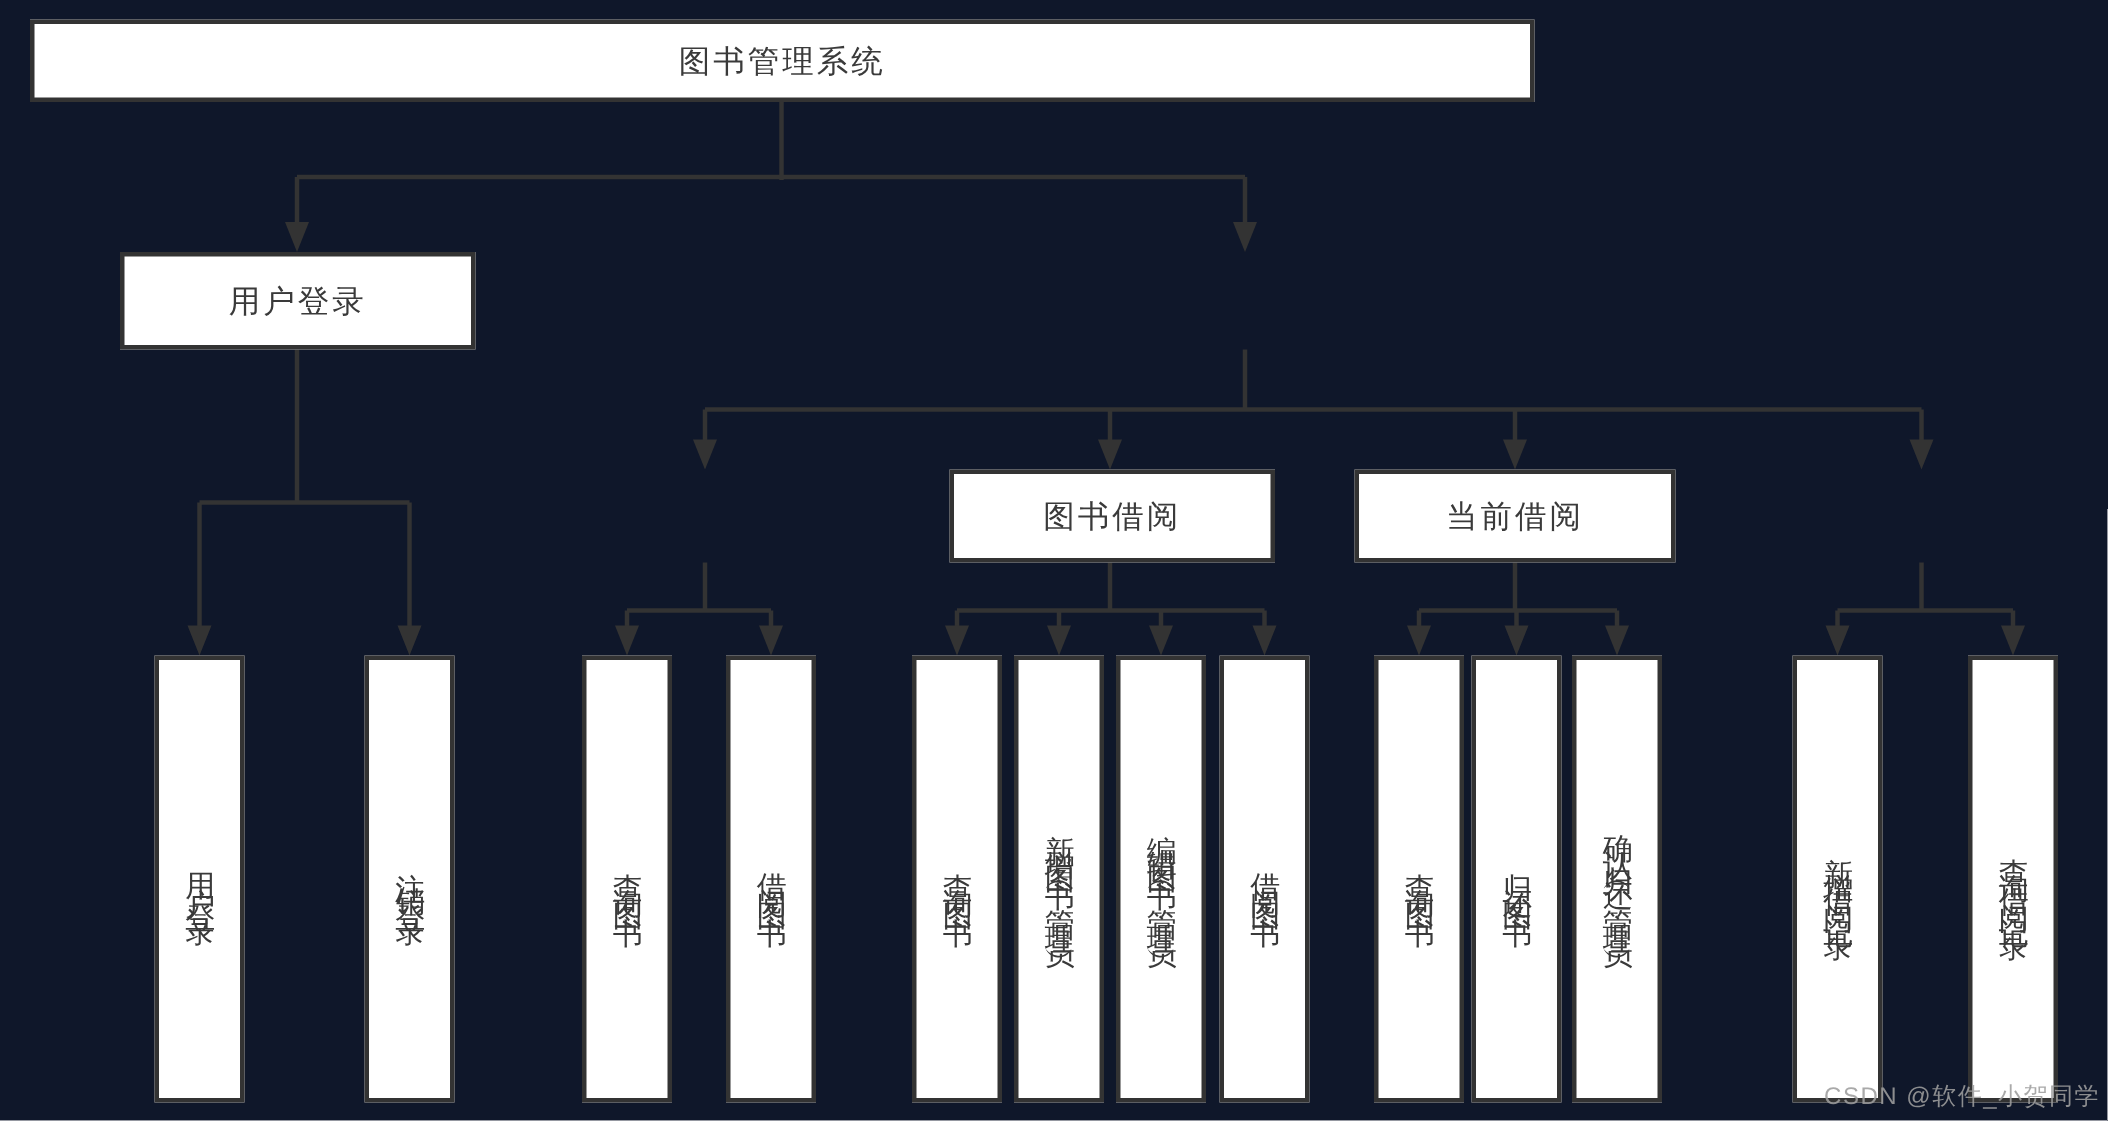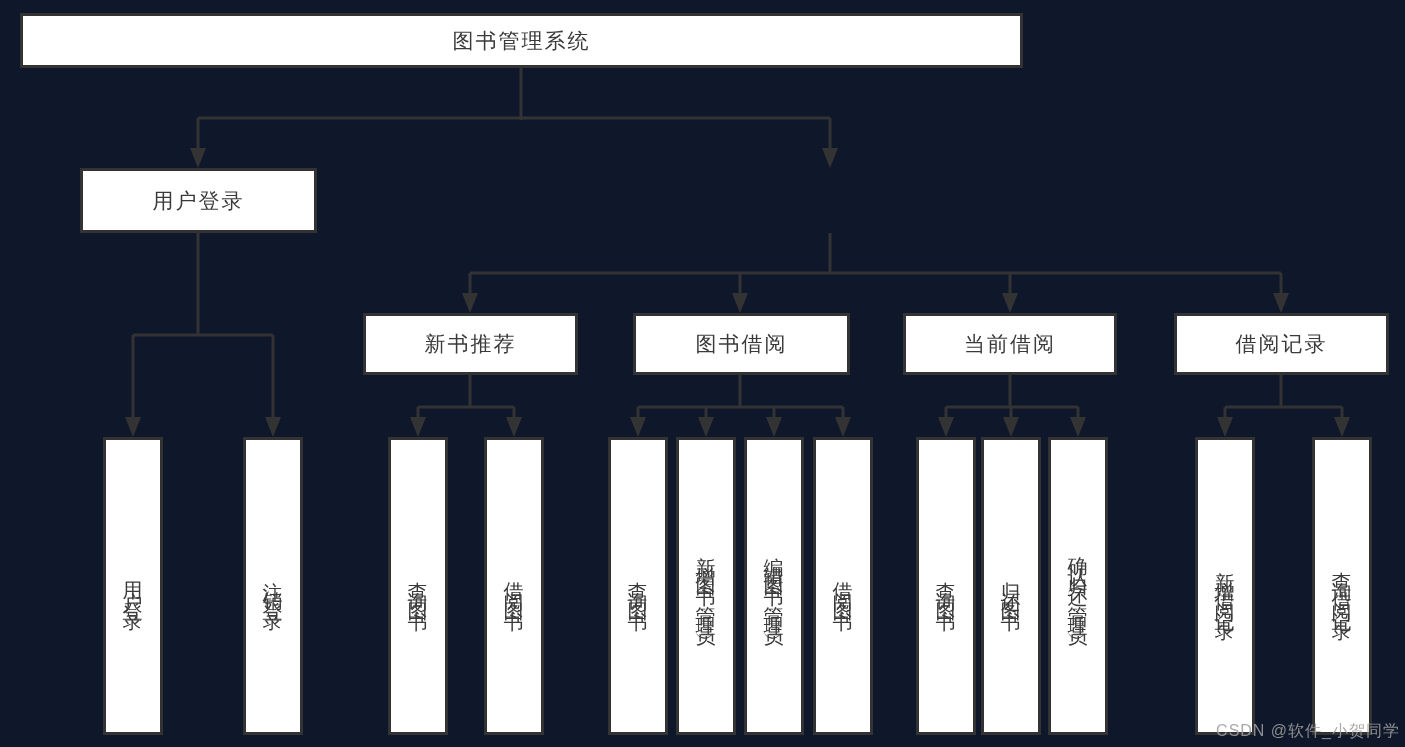--- a/index.html
+++ b/index.html
@@ -58,24 +58,22 @@
              M766 417 L782 417 L774 437 Z M835 417 L851 417 L843 437 Z
              M938 417 L954 417 L946 437 Z M1003 417 L1019 417 L1011 437 Z
              M1070 417 L1086 417 L1078 437 Z
              M1217 417 L1233 417 L1225 437 Z M1334 417 L1350 417 L1342 437 Z"></path>
   </svg>
 
   <div class="box" id="n-root">图书管理系统</div>
 
   <div class="box" id="n-user-login">用户登录</div>
 
-  <div class="box" id="n-l3-0">新书推荐</div>
   <div class="box" id="n-l3-2">当前借阅</div>
   <div class="box" id="n-l3-1">图书借阅</div>
-  <div class="box" id="n-l3-3">借阅记录</div>
 
   <div class="box leaf" id="leaf-ul-0">
     <span class="vtext">用户登录</span>
   </div>
   <div class="box leaf" id="leaf-ul-1">
     <span class="vtext">注销登录</span>
   </div>
 
   <div class="box leaf" id="leaf-nbr-0">
     <span class="vtext">查询图书</span>

